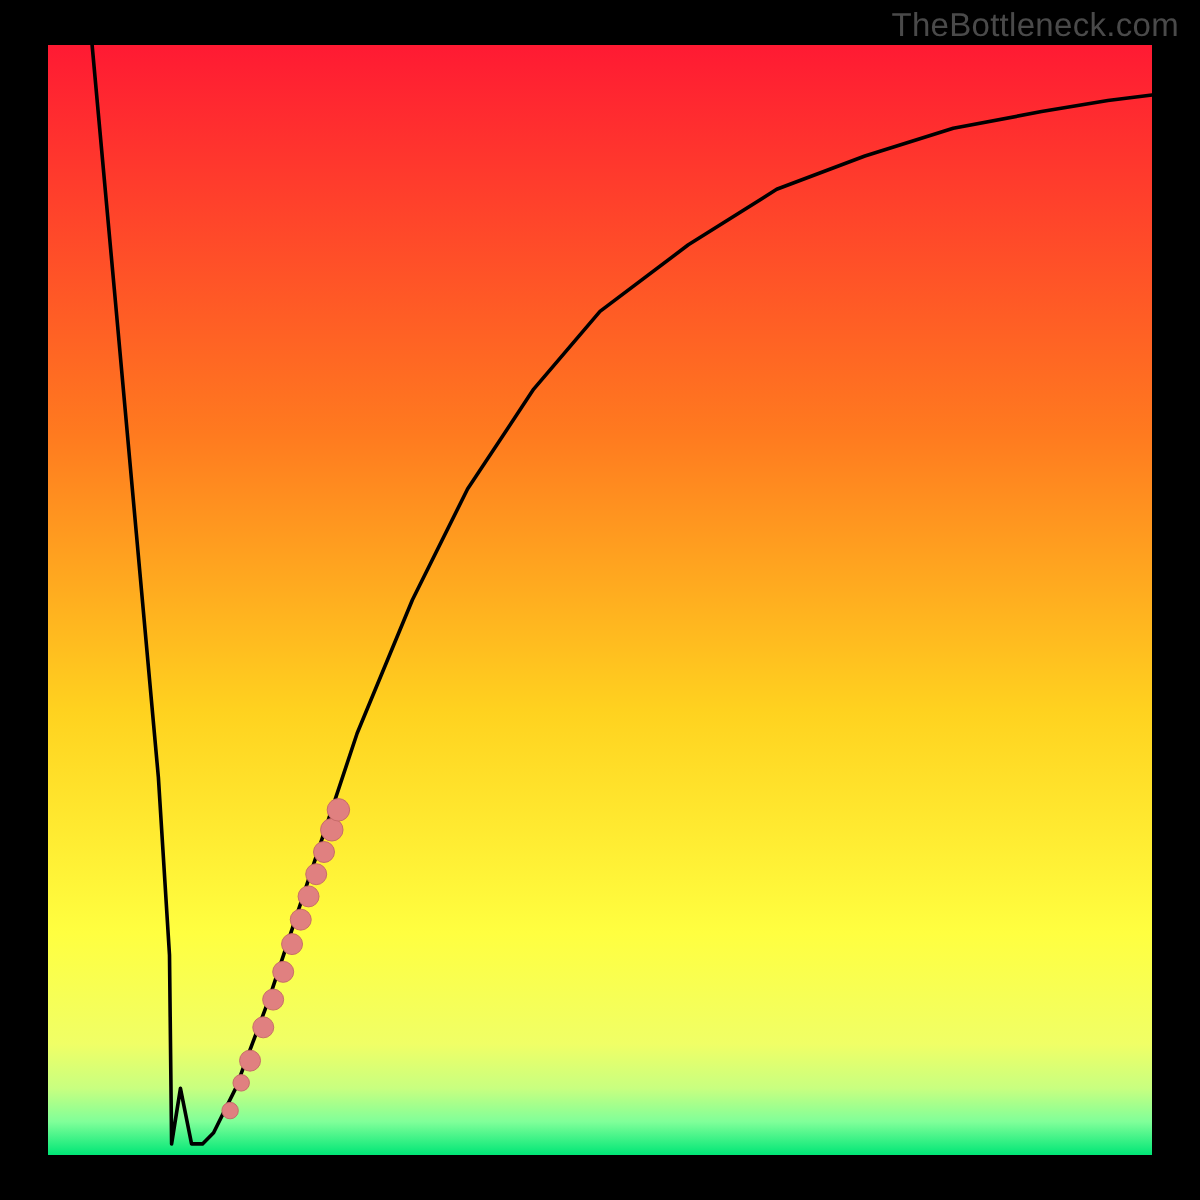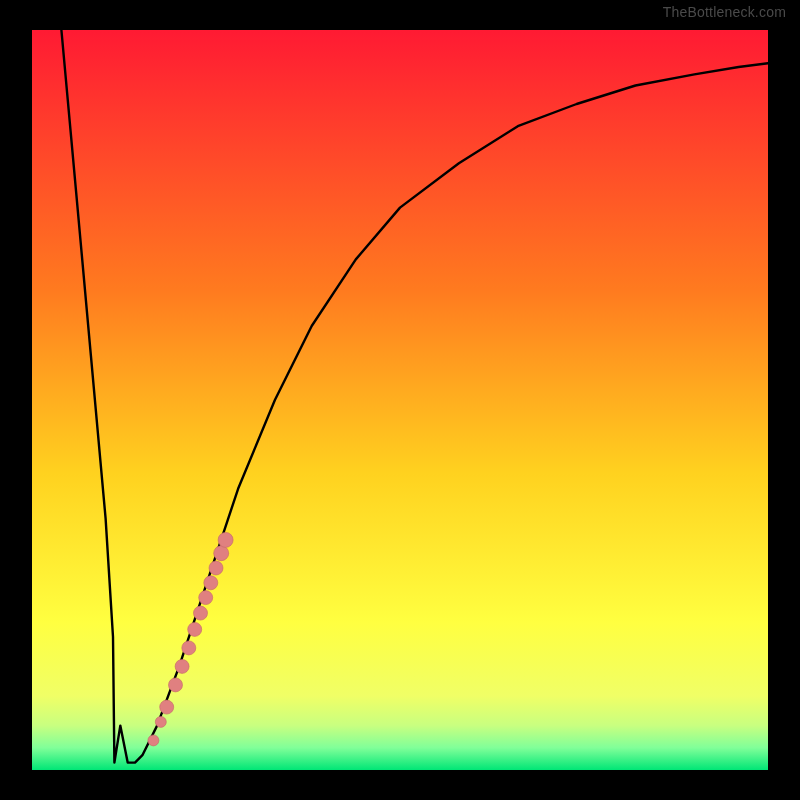--- a/index.html
+++ b/index.html
@@ -19,21 +19,21 @@
     display: block;
     position: absolute;
     top: 0;
     left: 0;
   }
   .watermark {
     position: absolute;
     top: 4px;
     right: 14px;
     font-family: Arial, Helvetica, sans-serif;
-    font-size: 14px;
+    font-size: 22px;
     letter-spacing: 0.2px;
     color: #4a4a4a;
     user-select: none;
   }
 </style>
 </head>
 <body>
 
 <div class="stage">
   <svg id="svg-root" width="800" height="800" viewBox="0 0 800 800">

